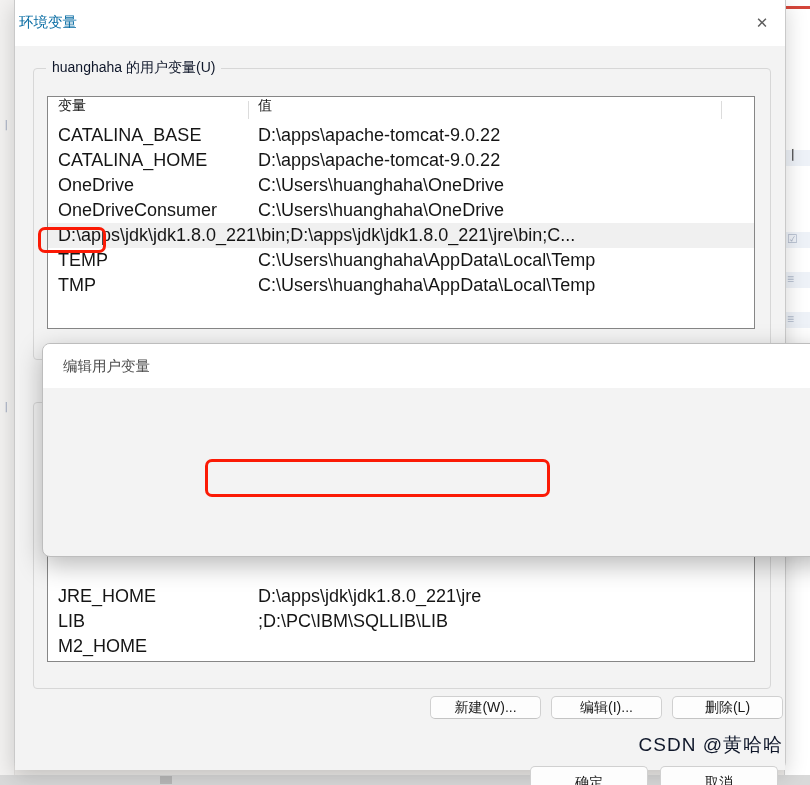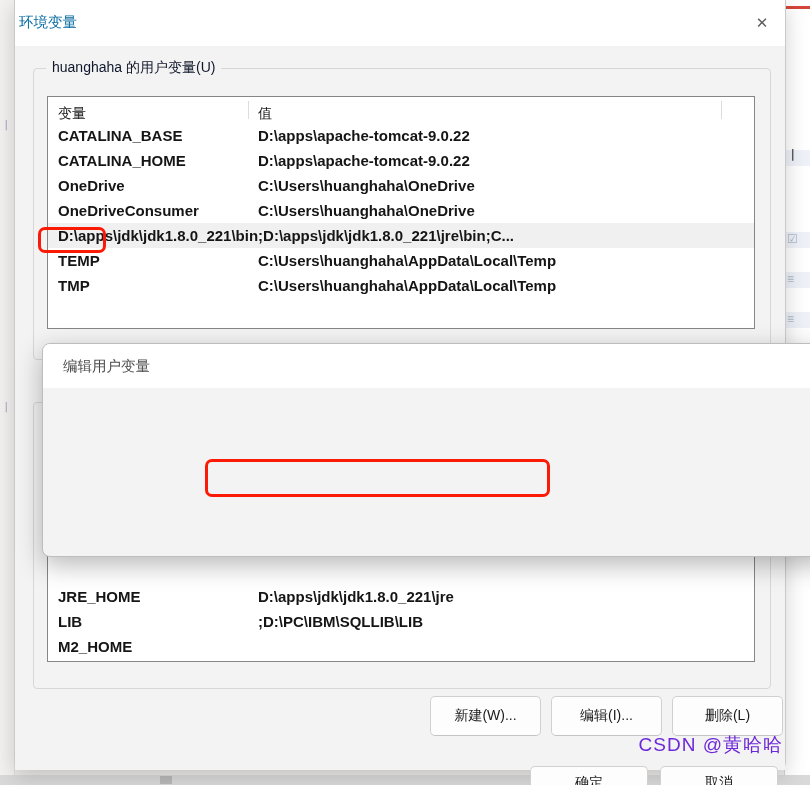--- a/index.html
+++ b/index.html
@@ -156,21 +156,21 @@
   .varlist {
     position: absolute;
     background: #fff;
     border: 1px solid #868686;
     box-sizing: border-box;
     overflow: hidden;
   }
   .varlist-header {
     display: flex;
     height: 26px;
-    align-items: flex-end;
+    align-items: flex-start;
     background: #fff;
     position: relative;
   }
   .varlist-header .hdr-cell {
     font-size: 14px;
     color: #1a1a1a;
     padding-left: 10px;
     box-sizing: border-box;
   }
   .hdr-sep {
@@ -182,35 +182,34 @@
   }
   .varlist-row {
     display: flex;
     height: 25px;
     align-items: center;
     position: relative;
     box-sizing: border-box;
   }
   .varlist-row.selected { background: #f0f0f0; }
   .varlist-row .cell {
-    font-size: 15px;
+    font-size: 18px;
     color: #151515;
     padding-left: 10px;
     box-sizing: border-box;
     white-space: nowrap;
     overflow: hidden;
-    font-weight: bold;
   }
   .col-name { width: 200px; }
   .col-value { flex: 1; }
 
   
   .btn {
     position: absolute;
-    height: 40px;
+    height: 23px;
     background: #fdfdfd;
     border: 1px solid #d0d0d0;
     border-bottom-color: #c4c4c4;
     border-radius: 5px;
     font-family: "Liberation Sans", "DejaVu Sans", sans-serif;
     font-size: 14px;
     color: #1a1a1a;
     display: flex;
     align-items: center;
     justify-content: center;
@@ -253,21 +252,21 @@
     pointer-events: none;
     box-sizing: border-box;
   }
 
   
   #watermark {
     position: absolute;
     right: 2px;
     bottom: 12px;
     font-size: 19px;
-    color: #6d28d9;
+    color: #0f172a;
     white-space: nowrap;
     letter-spacing: 1px;
   }
 </style>
 </head>
 <body>
 
 <div id="desktop-backdrop"></div>
 
 <div id="bg-window-left">

